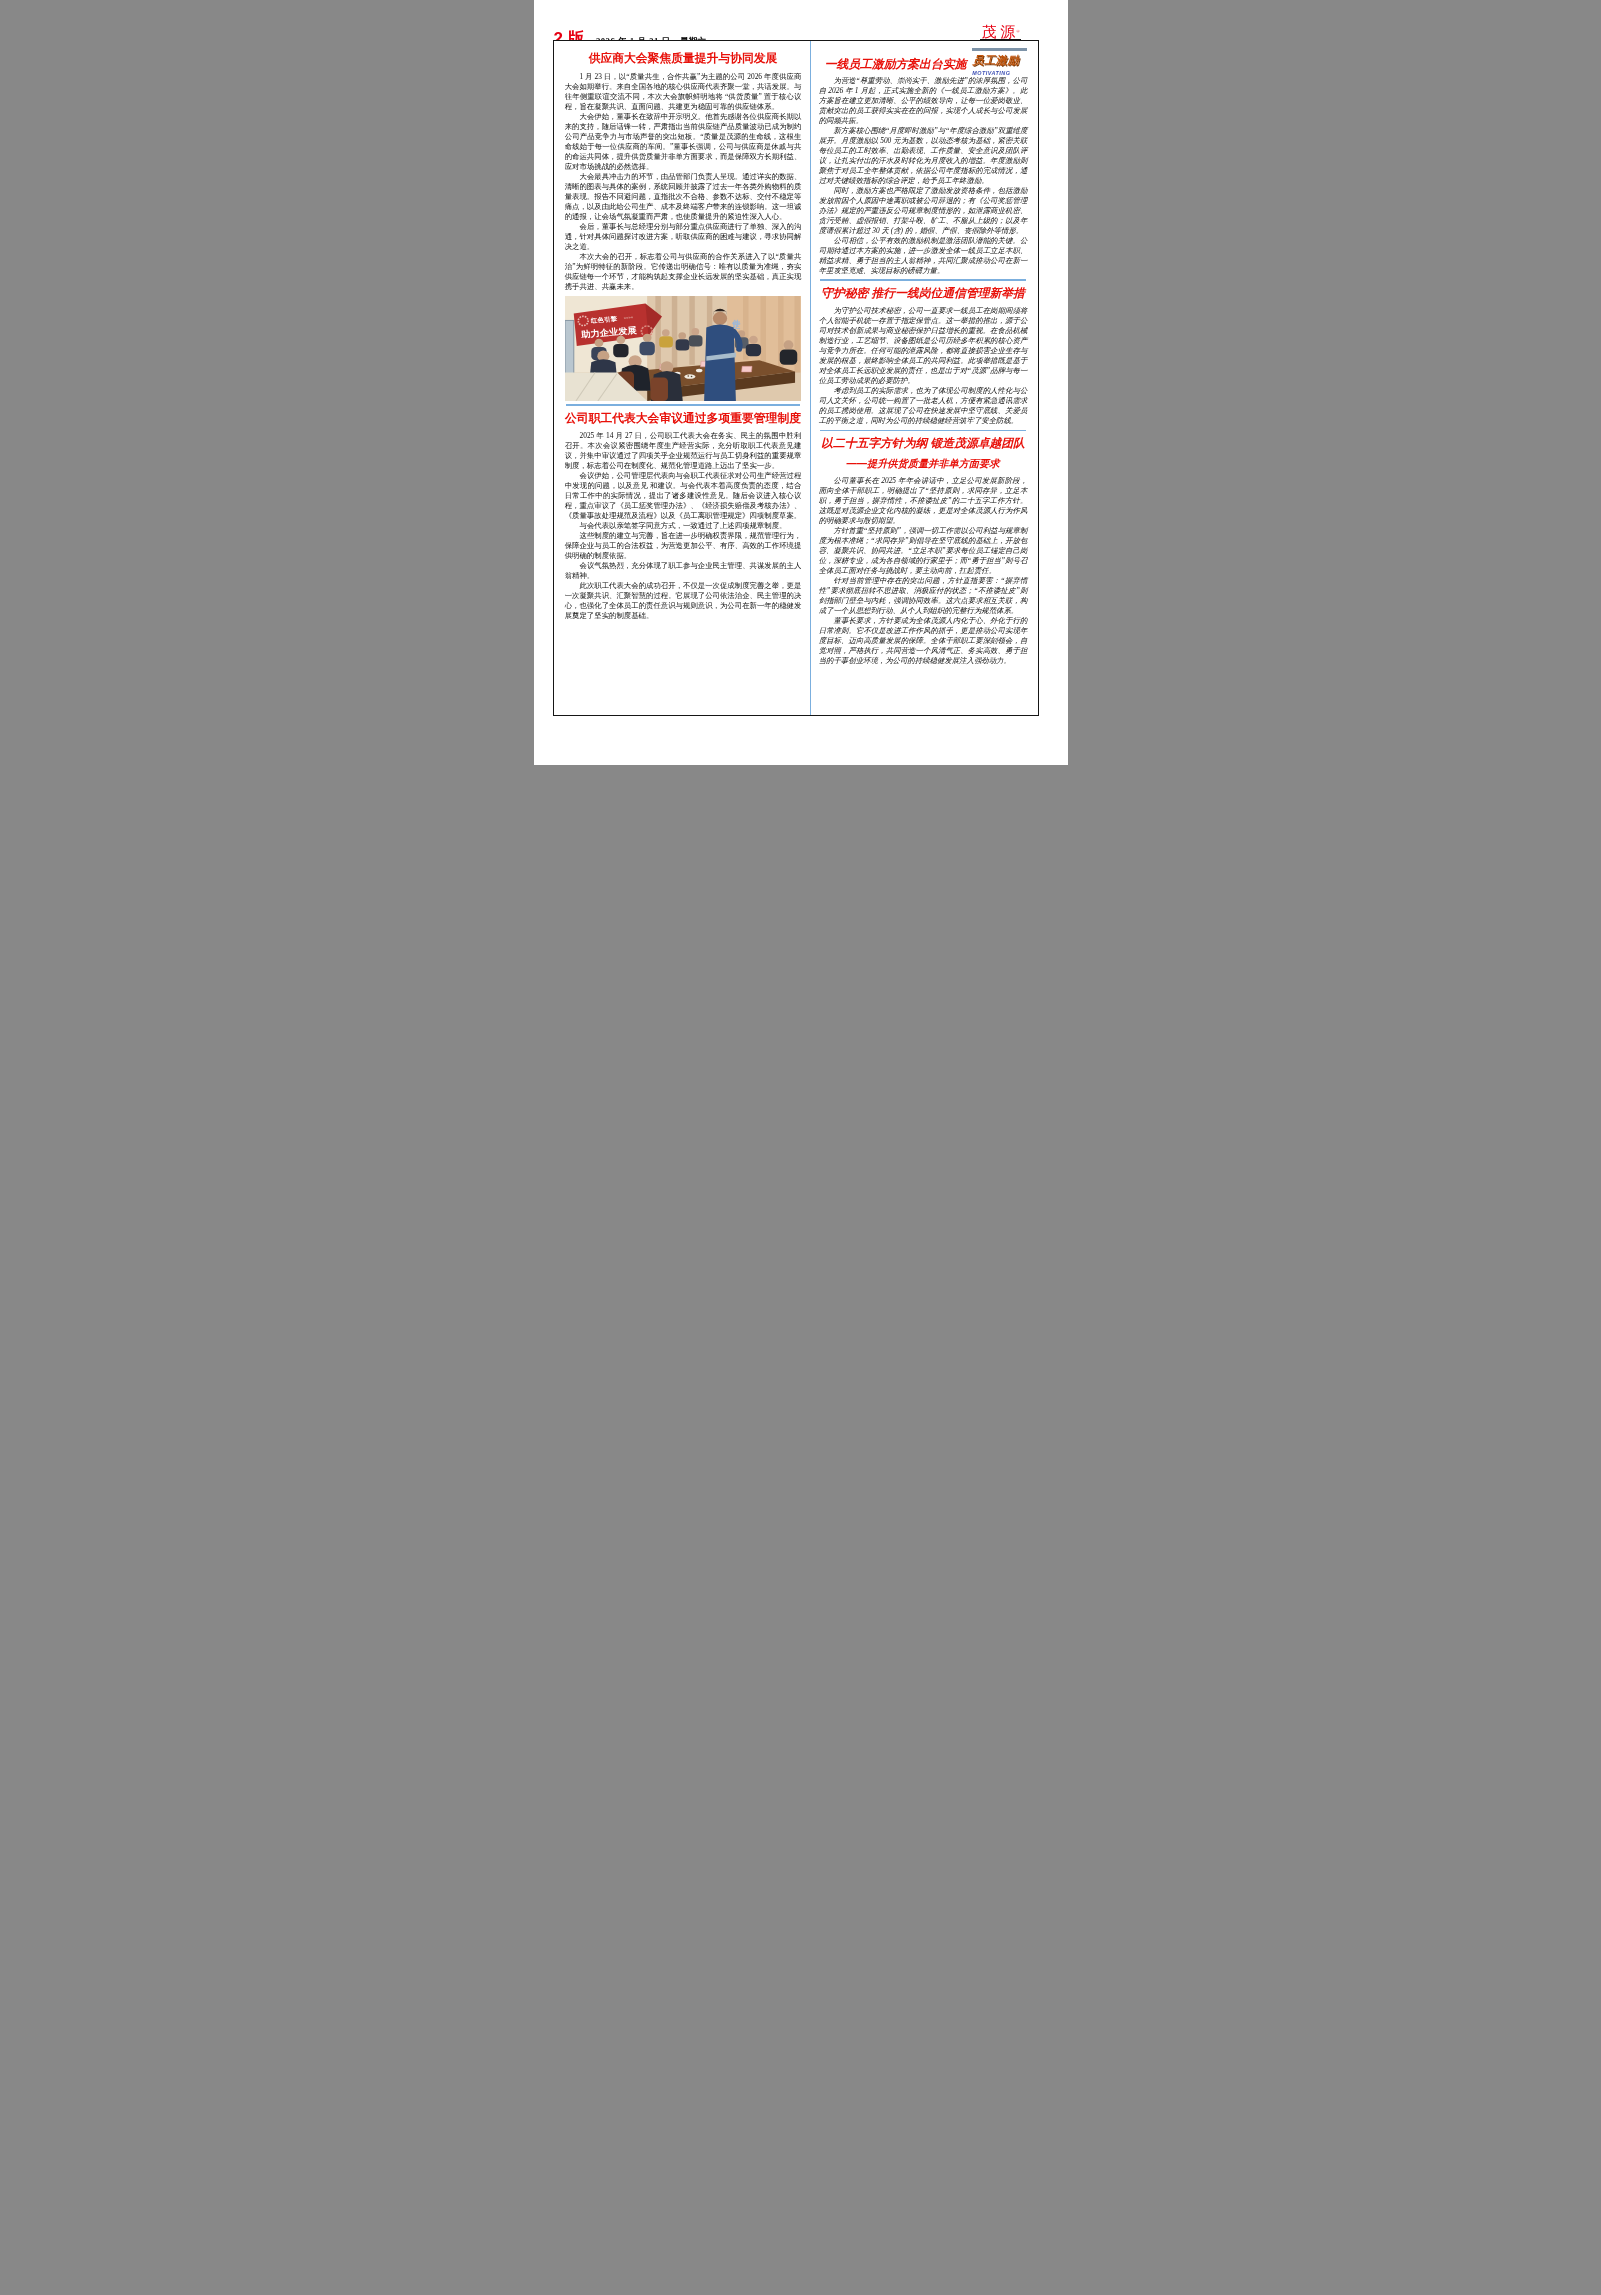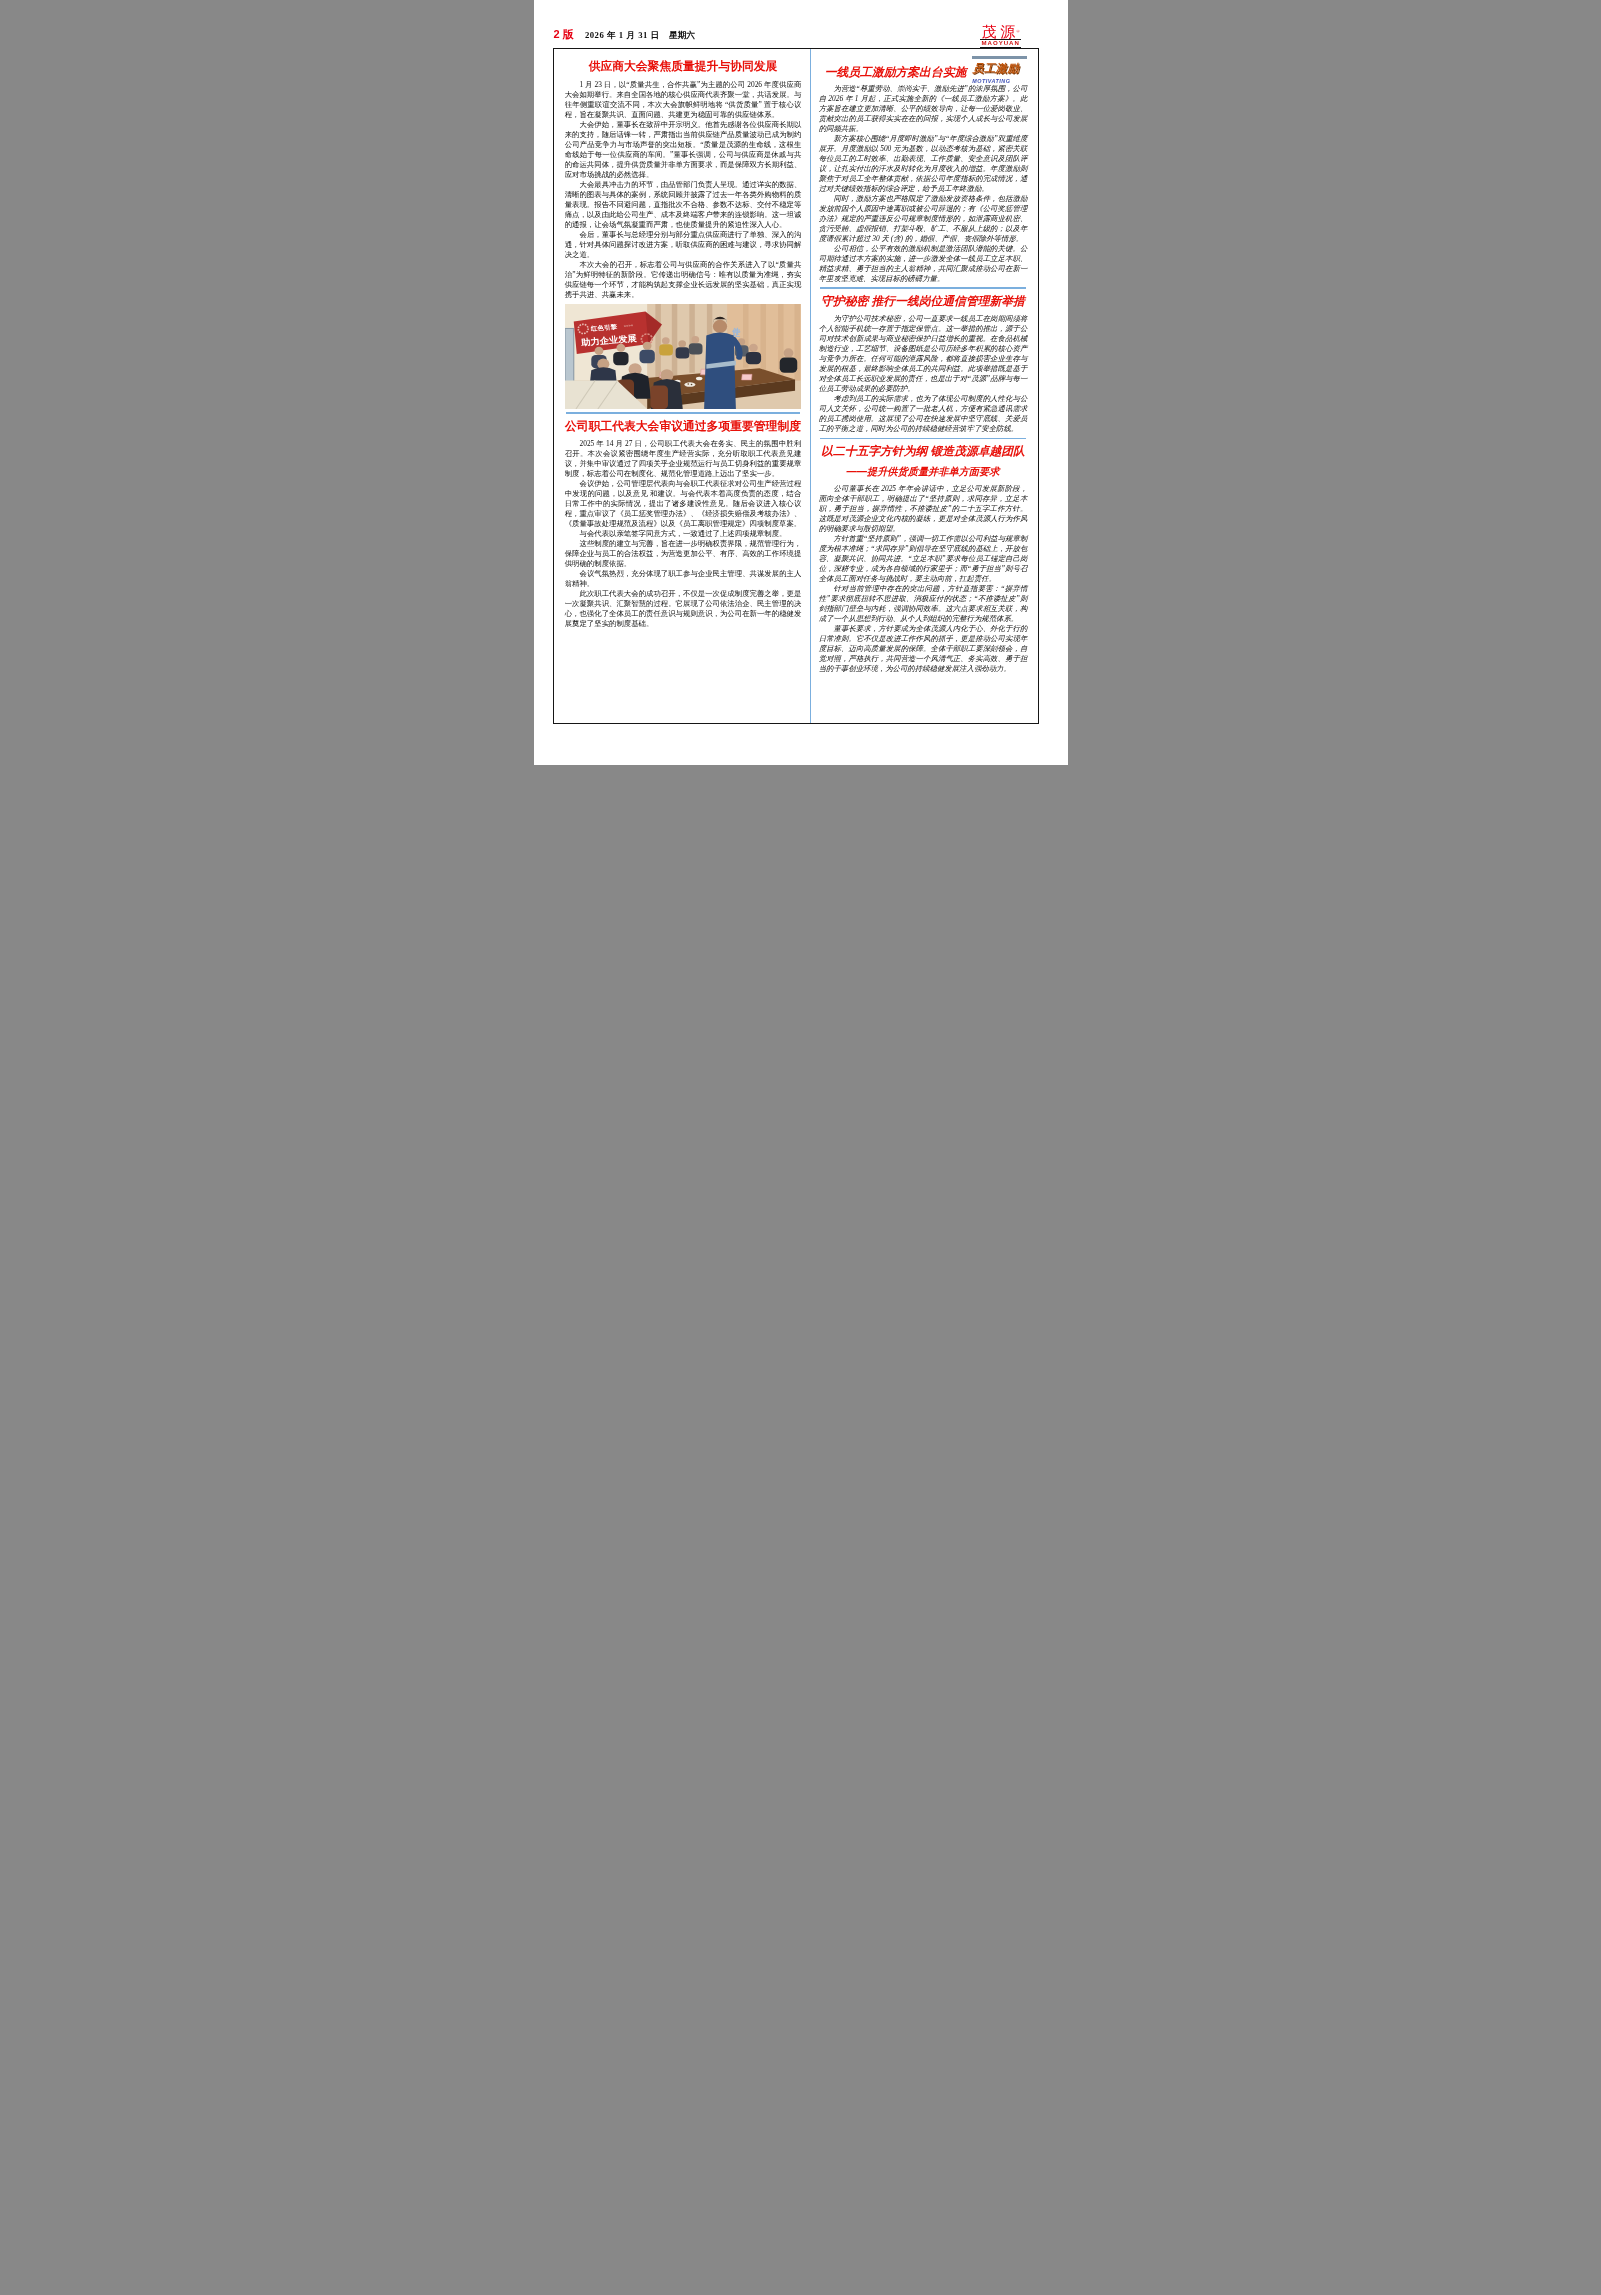--- a/index.html
+++ b/index.html
@@ -1,32 +1,32 @@
 <!DOCTYPE html>
 <html style="font-size:8.2px"><head>
 <meta charset="utf-8">
 <style>
   html,body{margin:0;padding:0;background:#888;}
   .page{position:relative;width:534px;height:765px;margin:0 auto;background:#ffffff;overflow:hidden;
         font-family:"Liberation Serif","DejaVu Serif",serif;color:#0d0d0d;}
   
   .hdr{position:absolute;top:26.6px;left:20px;right:20px;height:19.4px;}
   .page-no{display:inline-block;color:#e60012;font-family:"Liberation Sans","DejaVu Sans",sans-serif;
-           font-weight:bold;font-size:11px;vertical-align:baseline;}
+           font-weight:bold;font-size:17px;vertical-align:baseline;}
   .hdr-date{display:inline-block;margin-left:9.2px;font-weight:bold;font-size:8.7px;letter-spacing:0.5px;}
   .hdr-week{display:inline-block;margin-left:7.2px;font-weight:bold;font-size:8.7px;}
   .masthead{position:absolute;right:26.6px;top:-3.1px;text-align:center;line-height:1.05;}
   .brand-cn{color:#e60012;font-weight:normal;font-size:15px;letter-spacing:3.6px;
             font-family:"Liberation Sans","DejaVu Sans",sans-serif;}
   .brand-reg{font-size:4.6px;color:#e60012;vertical-align:super;margin-left:-2.6px;}
   .brand-en{color:#d01010;font-weight:bold;font-size:6.1px;letter-spacing:1px;
             border-top:1.3px solid #111;border-bottom:1.3px solid #111;padding:0 1px;
             font-family:"Liberation Sans","DejaVu Sans",sans-serif;}
   
-  .sheet{position:absolute;top:48px;left:19px;width:484px;height:674px;border:1.5px solid #161616;
+  .sheet{position:absolute;top:40px;left:19px;width:484px;height:674px;border:1.5px solid #161616;
          display:flex;background:#fff;}
   .col{box-sizing:border-box;overflow:hidden;}
   .col-left{width:256px;padding:5.1px 8.2px 0 11.2px;}
   .col-right{flex:1;padding:5.1px 10.2px 0 8.2px;font-style:italic;}
   .v-divider{width:1px;background:#7bafde;}
   
   .art-title{color:#e8110a;font-weight:bold;font-size:11.8px;line-height:1.3;text-align:center;
              margin:5.1px 0 5.1px;font-family:"Liberation Sans","DejaVu Sans",sans-serif;}
   .art-sub{color:#e8110a;font-weight:bold;font-size:10.2px;text-align:center;margin:0 0 5.1px;
            font-family:"Liberation Sans","DejaVu Sans",sans-serif;}

